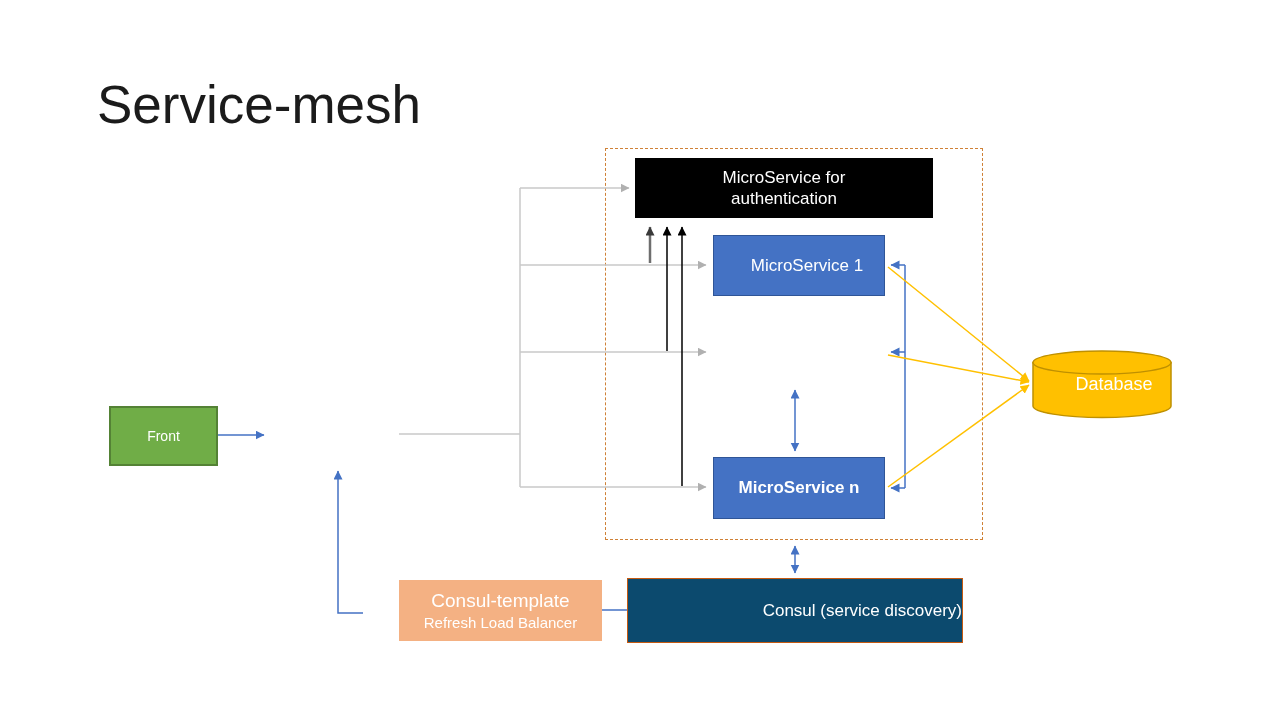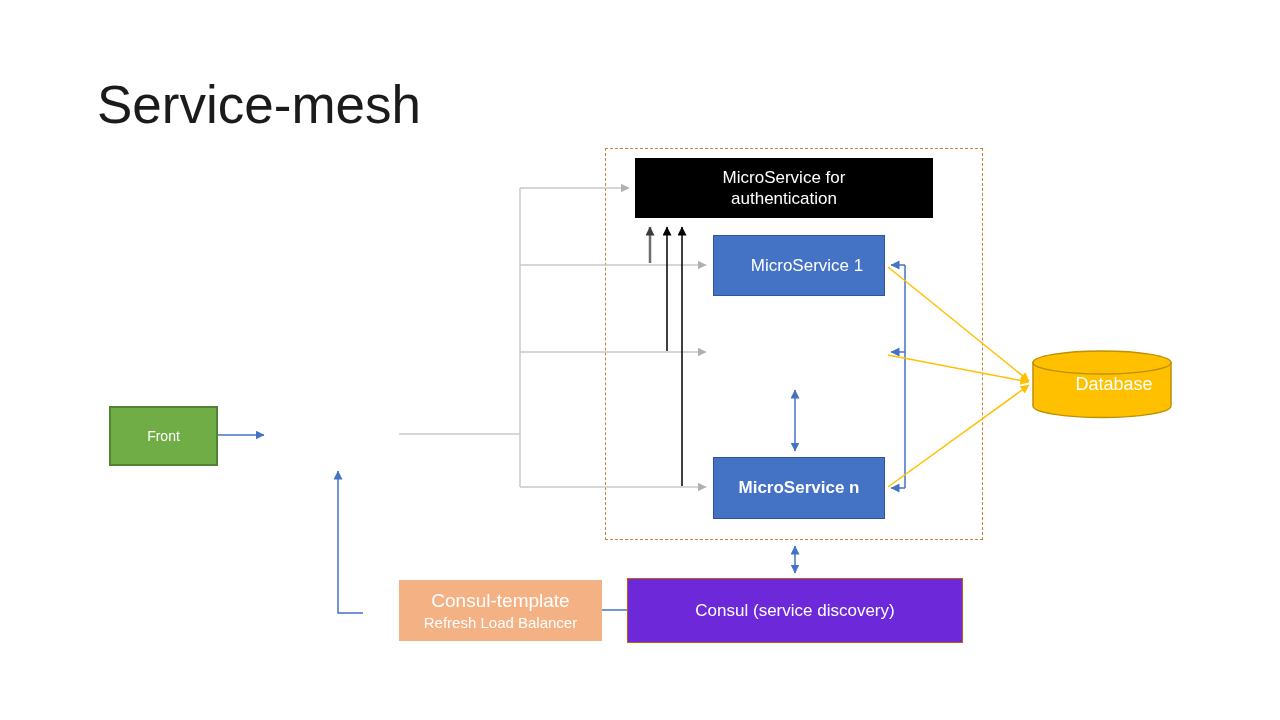--- a/index.html
+++ b/index.html
@@ -27,22 +27,22 @@
     left:713px;width:172px;height:61px;background:#4472c4;
     border:1.5px solid #2f5597;font-size:17px;}
   #node-ms1{top:235px;padding-left:16px;}
   #node-ms2{top:323px;}
   #node-msn{top:457px;height:62px;font-weight:bold;}
   #node-front{left:109px;top:406px;width:109px;height:60px;background:#70ad47;
     border:2px solid #548235;font-size:14px;}
   #node-gateway{left:272px;top:406px;width:127px;height:59px;background:#a6a6a6;
     font-size:17px;line-height:26px;}
   #node-gateway .lbl{width:110px;}
-  #node-consul{left:627px;top:578px;width:336px;height:65px;background:#6d28d9;
-    border:1.5px solid #c55a11;font-size:17px;}
+  #node-consul{left:627px;top:578px;width:336px;height:65px;background:#0c4a6e;
+    border:1.5px solid #c55a11;font-size:17px;text-align:right;}
   #node-consul-template{left:363px;top:580px;width:203px;height:61px;background:#f4b183;
     font-size:19px;margin-left:36px;}
   #node-consul-template .sub{font-size:15px;margin-top:2px;}
   #node-database{left:1032px;top:350px;width:140px;height:70px;background:transparent;}
   #node-database .lbl{position:absolute;left:12px;top:24px;width:140px;font-size:18px;color:#fff;}
   #edges,#db-svg{position:absolute;left:0;top:0;}
   #db-svg{left:0;top:0;}
 </style>
 </head>
 <body>

